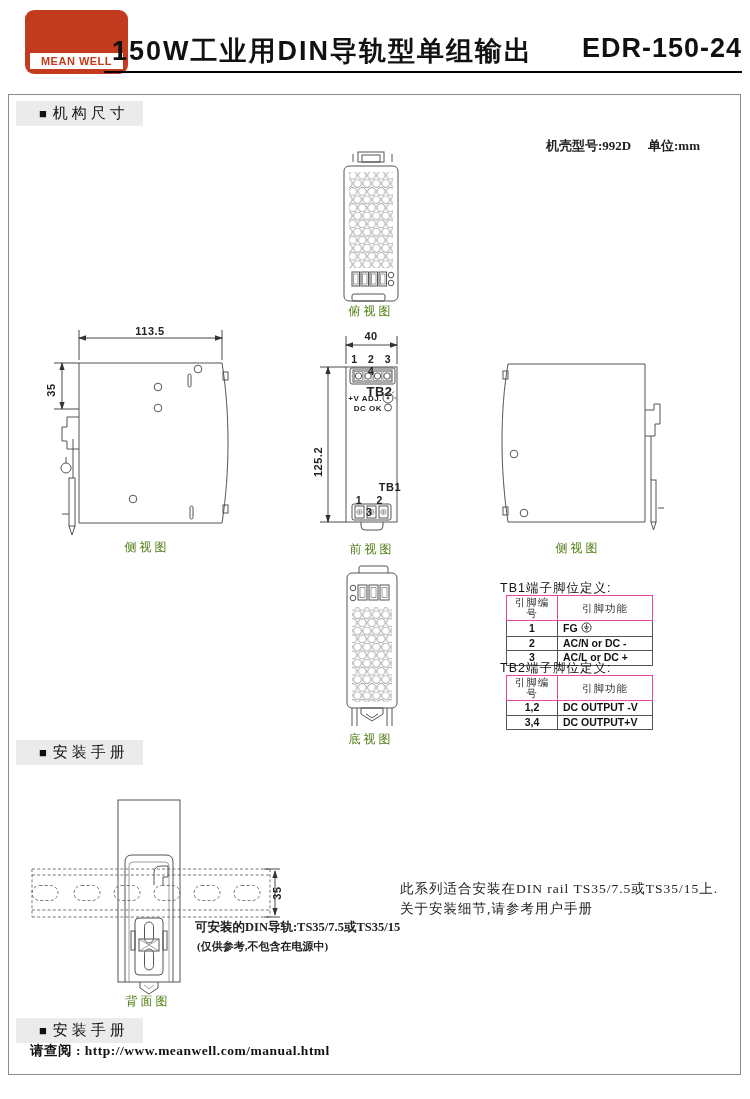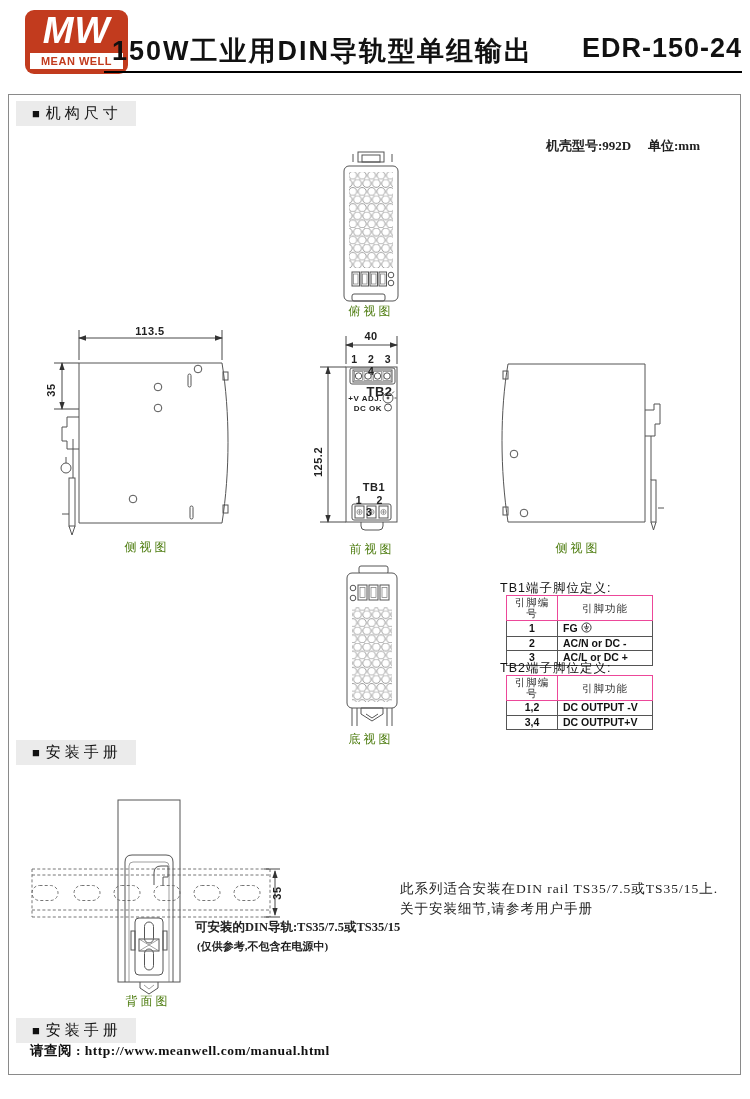--- a/index.html
+++ b/index.html
@@ -8,21 +8,21 @@
     font-family:"Liberation Sans",sans-serif;color:#111;overflow:hidden;
   }
   .ov{position:absolute;}
   .ctr{text-align:center;}
   .rgt{text-align:right;}
   .dim{font-size:11px;font-weight:bold;color:#222;letter-spacing:0.5px;}
   .vlab{font-family:"Liberation Serif",serif;font-size:12px;color:#4d7c0f;letter-spacing:3px;}
   .rot{transform:rotate(-90deg);}
   .sec{
     background:#ebebeb;font-family:"Liberation Serif",serif;font-size:15px;
-    letter-spacing:4px;padding:3px 14px 3px 16px;color:#111;
+    letter-spacing:4px;padding:3px 14px 3px 23px;color:#111;
   }
   .sec .bullet{font-size:13px;letter-spacing:0;margin-right:6px;}
   .note{font-family:"Liberation Serif",serif;font-size:13.5px;color:#222;letter-spacing:1px;margin-top:14px;}
   .smallnote{font-family:"Liberation Serif",serif;font-size:12.5px;font-weight:bold;color:#222;}
   svg.diag{position:absolute;overflow:visible;}
   .ln{fill:none;stroke:#555;stroke-width:1;}
   .lnf{fill:#fff;stroke:#555;stroke-width:1;}
   .thin{fill:none;stroke:#777;stroke-width:0.7;}
   .dsh{fill:none;stroke:#666;stroke-width:0.9;stroke-dasharray:3 2.2;}
   .dimln{stroke:#333;stroke-width:0.9;fill:none;}
@@ -49,21 +49,20 @@
     color:#c23b1e;font-weight:bold;font-size:11px;text-align:center;line-height:16px;
     letter-spacing:0.5px;
   }
   .ttl{font-size:27px;font-weight:bold;letter-spacing:2px;white-space:nowrap;}
   .model{font-size:27px;font-weight:bold;letter-spacing:1px;}
 </style>
 </head>
 <body>
 
 <div class="logo">
-  <div class="mw">MW</div>
   <div class="brand">MEAN WELL</div>
 </div>
 <div class="ov ttl" style="left:112px;top:33px;">150W工业用DIN导轨型单组输出</div>
 <div class="ov model" style="right:8px;top:33px;">EDR-150-24</div>
 <div class="ov" style="left:104px;top:71px;width:638px;height:2px;background:#000;"></div>
 
 <div class="ov" style="left:8px;top:94px;width:731px;height:979px;border:1px solid #8a8a8a;"></div>
 
 <div class="ov sec" style="left:16px;top:101px;"><span class="bullet">■</span><span>机构尺寸</span></div>
 
@@ -189,21 +188,21 @@
       <path d="M86.5,184 h4 M88.5,182 v4" class="thin"></path>
   </g>
   <path d="M66,194 v4 q0,4 4,4 h14 q4,0 4,-4 v-4" class="ln"></path>
 </svg>
 <div class="ov dim ctr" style="left:341px;top:330px;width:60px;">40</div>
 <div class="ov dim ctr rot" style="left:297px;top:455px;width:44px;height:14px;">125.2</div>
 <div class="ov dim ctr" style="left:347px;top:353px;width:52px;letter-spacing:4px;font-size:10.5px;">1 2 3 4</div>
 <div class="ov dim ctr" style="left:346px;top:384px;width:67px;font-size:13px;">TB2</div>
 <div class="ov dim rgt" style="left:342px;top:394px;width:40px;font-size:8px;">+V ADJ.</div>
 <div class="ov dim rgt" style="left:342px;top:403.5px;width:40px;font-size:8px;">DC OK</div>
-<div class="ov dim ctr" style="left:348px;top:481px;width:52px;font-size:11px;">TB1</div>
+<div class="ov dim ctr" style="left:364px;top:481px;width:52px;font-size:11px;">TB1</div>
 <div class="ov dim ctr" style="left:346px;top:494px;width:52px;letter-spacing:6px;font-size:10.5px;">1 2 3</div>
 <div class="ov vlab ctr" style="left:332px;top:541px;width:80px;">前视图</div>
 
 <svg class="diag" style="left:492px;top:360px;" width="180" height="172">
   <path d="M16,4 H153 V162 H16 C8,110 8,50 16,4 Z" class="lnf"></path>
   <rect x="11" y="11" width="5" height="8" class="ln"></rect>
   <rect x="11" y="147" width="5" height="8" class="ln"></rect>
   <circle cx="22" cy="94" r="3.8" class="ln"></circle>
   <circle cx="32" cy="153" r="3.8" class="ln"></circle>
   <g>

